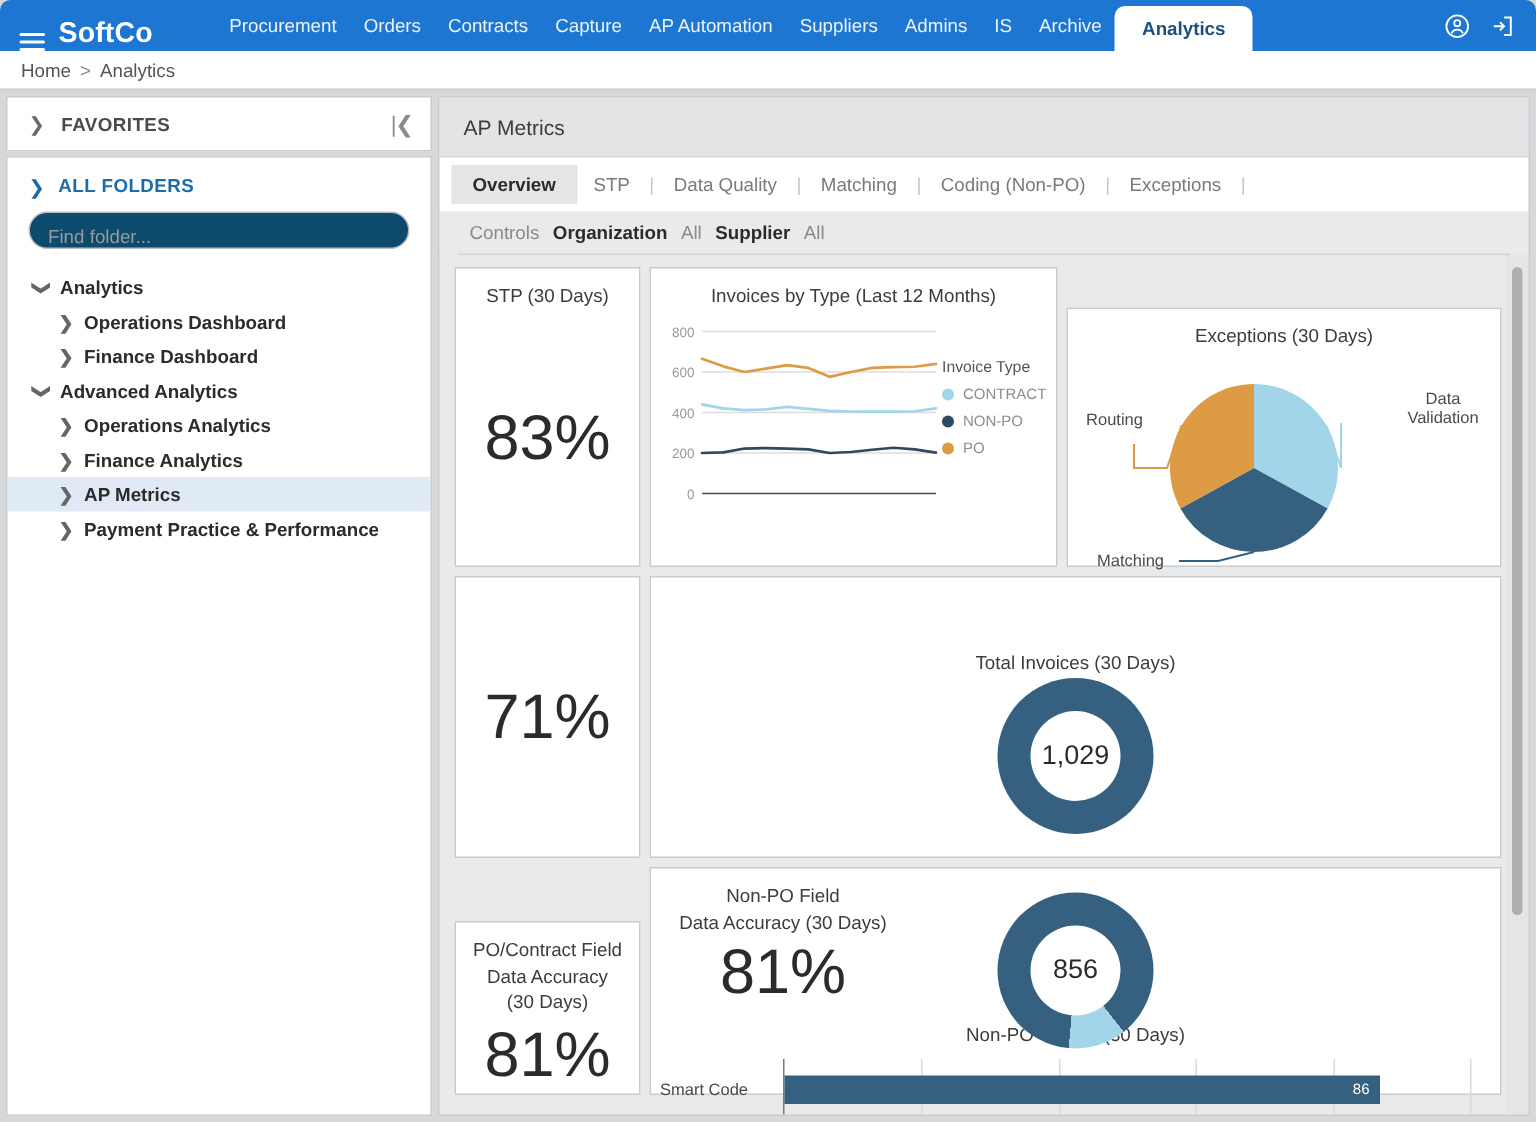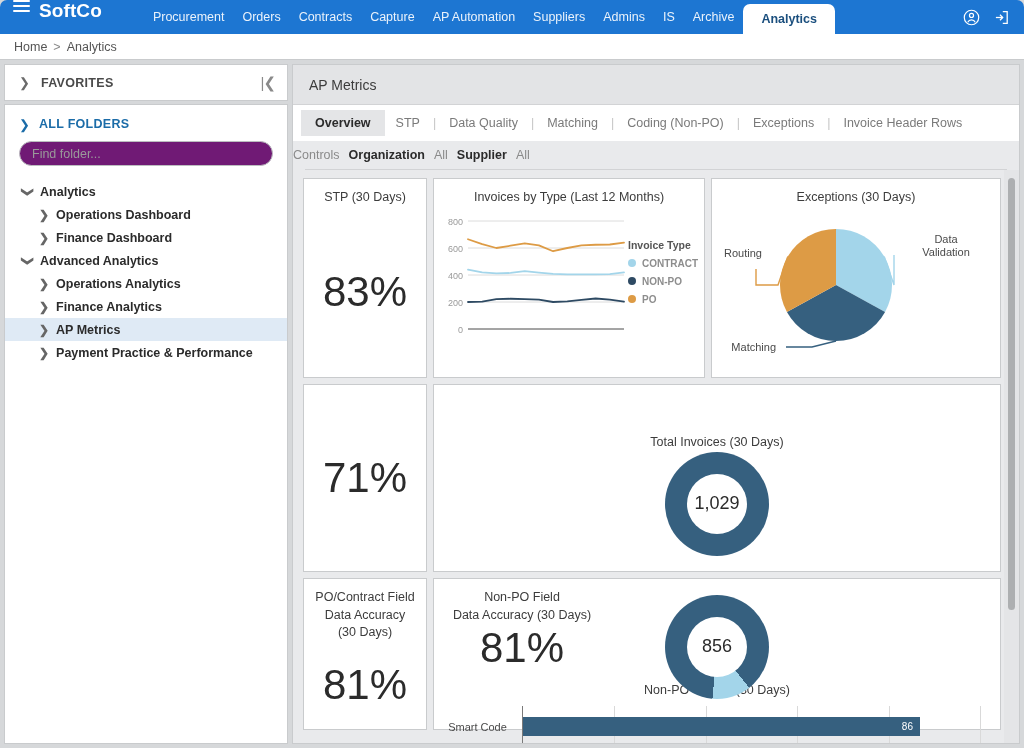--- a/index.html
+++ b/index.html
@@ -17,21 +17,21 @@
     height: 34px;
     background: #1d76d2;
     display: flex;
     align-items: stretch;
     position: relative;
     border-top-left-radius: 7px;
     border-top-right-radius: 7px;
     overflow: hidden;
   }
   .brand {
-    display: flex; align-items: flex-start; gap: 9px;
+    display: flex; align-items: flex-end; gap: 9px;
     padding: 0 14px 0 13px;
     flex: 0 0 auto;
   }
   .hamburger { display: flex; flex-direction: column; gap: 3px; width: 17px; }
   .hamburger i { display: block; height: 2px; background: #fff; border-radius: 1px; }
   .brand-name {
     color: #fff; font-size: 19px; font-weight: bold; letter-spacing: .1px;
   }
   .navmenu {
     display: flex; align-items: stretch; gap: 0; flex: 1 1 auto;
@@ -98,22 +98,22 @@
   }
   .allfolders {
     display: flex; align-items: center; gap: 9px;
     padding: 0 14px; margin-bottom: 10px;
   }
   .allfolders .chev { color: #1b6ca8; }
   .allfolders .txt { color: #1b6ca8; font-weight: bold; font-size: 12.5px; letter-spacing: .3px; }
   .findbox {
     margin: 0 14px 14px 14px;
     height: 25px; border: 1px solid #bcbec0; border-radius: 13px;
-    display: flex; align-items: center; padding: 0 12px;
-    font-size: 12.5px; color: #9a9a9a; background: #701a75;
+    display: flex; align-items: flex-end; padding: 0 12px;
+    font-size: 12.5px; color: #9a9a9a; background: #0c4a6e;
   }
   .tree { font-size: 12.5px; }
   .tnode {
     display: flex; align-items: center; gap: 7px;
     height: 23px; padding-left: 18px; color: #2b2b2b;
   }
   .tnode.lvl1 { padding-left: 18px; font-weight: bold; }
   .tnode.lvl2 { padding-left: 34px; font-weight: bold; }
   .tnode.sel { background: #dfeaf5; }
   .tnode .chev { color: #666; font-size: 12px; }
@@ -137,21 +137,21 @@
   }
   .tab { padding: 0 11px; color: #7a7a7a; line-height: 26px; }
   .tab.active {
     background: #e4e5e7; color: #2b2b2b; font-weight: bold;
     padding: 0 14px;
   }
   .tabsep { color: #c6c6c6; padding: 0 2px; }
   .controlrow {
     height: 28px; background: #e9eaec;
     display: flex; align-items: center; gap: 9px;
-    padding-left: 0; font-size: 12.5px;
+    padding-left: 20px; font-size: 12.5px;
   }
   .ctl-label { color: #8a8a8a; }
   .ctl-name { color: #2b2b2b; font-weight: bold; }
   .ctl-val { color: #8a8a8a; }
   .hr { height: 1px; background: #d2d3d5; margin: 0 12px; }
 
   .scrollarea {
     flex: 1 1 auto; overflow: hidden; position: relative;
     padding: 8px 18px 0 10px;
   }
@@ -176,25 +176,25 @@
   }
   .bignum {
     flex: 1 1 auto; display: flex; align-items: center; justify-content: center;
     font-size: 42px; color: #2b2b2b; font-weight: 300;
   }
 
   
   .r1 { height: 200px; }
   .c-stp { width: 124px; }
   .c-line { width: 272px; }
-  .c-pie { flex: 1 1 auto; }
+  .c-pie { flex: 1 1 auto; margin-top: 27px; }
 
   .linewrap { flex: 1 1 auto; position: relative; display: flex; padding: 6px 8px 10px 4px; }
   .lineplot { flex: 1 1 auto; position: relative; }
-  .legend { width: 72px; padding-top: 26px; font-weight: bold; }
+  .legend { width: 72px; padding-top: 26px; }
   .legend-title { font-size: 10.5px; color: #555; margin-bottom: 7px; }
   .legend-item { display: flex; align-items: center; gap: 6px; margin-bottom: 7px; }
   .legend-dot { width: 8px; height: 8px; border-radius: 50%; }
   .legend-txt { font-size: 10px; color: #8d8d8d; }
 
   .pie-area { flex: 1 1 auto; position: relative; }
   .pielbl { position: absolute; font-size: 11px; color: #4a4a4a; text-align: center; line-height: 1.25; }
 
   
   .r2 { height: 188px; }
@@ -211,29 +211,29 @@
   .donut { position: relative; width: 104px; height: 104px; border-radius: 50%; }
   .donut-hole {
     position: absolute; left: 22px; top: 22px; width: 60px; height: 60px;
     background: #fff; border-radius: 50%;
     display: flex; align-items: center; justify-content: center;
     font-size: 18px; color: #2b2b2b;
   }
 
   
   .r3 { height: 152px; }
-  .c-pof { width: 124px; }
+  .c-pof { width: 124px; margin-top: 36px; }
   .c-bottom { flex: 1 1 auto; display: flex; }
   .c-npf { width: 176px; display: flex; flex-direction: column; }
   .c-bar { flex: 1 1 auto; display: flex; flex-direction: column; }
 
   .barchart { flex: 1 1 auto; display: flex; padding: 6px 20px 4px 6px; }
   .barlabels { width: 82px; padding-top: 8px; }
   .barlabels div {
-    height: 26px; line-height: 26px; text-align: center;
+    height: 26px; line-height: 26px; text-align: left;
     font-size: 11px; color: #4a4a4a; padding-right: 7px;
   }
   .barplot {
     flex: 1 1 auto; position: relative; border-left: 1.5px solid #7a7a7a;
     padding-top: 8px;
   }
   .gridline { position: absolute; top: 0; bottom: 0; width: 1px; background: #d9d9d9; }
   .barrow { height: 26px; display: flex; align-items: center; position: relative; }
   .bar {
     height: 19px; display: flex; align-items: center; justify-content: flex-end;
@@ -352,21 +352,20 @@
         <span class="tab">STP</span>
         <span class="tabsep">|</span>
         <span class="tab">Data Quality</span>
         <span class="tabsep">|</span>
         <span class="tab">Matching</span>
         <span class="tabsep">|</span>
         <span class="tab">Coding (Non-PO)</span>
         <span class="tabsep">|</span>
         <span class="tab">Exceptions</span>
         <span class="tabsep">|</span>
-        <span class="tab">Invoice Header Rows</span>
       </div>
 
     <div class="controlrow">
       <span class="ctl-label">Controls</span>
       <span class="ctl-name">Organization</span>
       <span class="ctl-val">All</span>
       <span class="ctl-name">Supplier</span>
       <span class="ctl-val">All</span>
     </div>
     <div class="hr"></div>
@@ -424,21 +423,21 @@
           <div class="card-title">Exceptions (30 Days)</div>
           <div class="pie-area" id="piearea">
               <svg width="260" height="160" viewBox="0 0 260 160" style="position:absolute;left:0;top:0">
                 <path d="M124,78 L124,22 A56,56 0 0,1 173.07317408245635,104.97820574969606 Z" fill="#a3d5ea"></path>
                 <path d="M124,78 L173.07317408245635,104.97820574969606 A56,56 0 0,1 74.92682591754364,104.97820574969606 Z" fill="#36607f"></path>
                 <path d="M124,78 L74.92682591754364,104.97820574969606 A56,56 0 0,1 123.99999999999999,22 Z" fill="#dd9b45"></path>
                 <path d="M172.20155351222084,49.49368071797922 L182,78 L182,48" fill="none" stroke="#a3d5ea" stroke-width="1.4"></path>
                 <path d="M123.99999999999997,134 L100,140 L74,140" fill="none" stroke="#36607f" stroke-width="1.4"></path>
                 <path d="M75.79844648777916,49.49368071797919 L66,78 L44,78 L44,62" fill="none" stroke="#dd9b45" stroke-width="1.4"></path>
               </svg>
-              <div class="pielbl" style="right: 22px; top: 26px; width: 64px;">Data Validation</div>
+              <div class="pielbl" style="right: 6px; top: 26px; width: 64px;">Data Validation</div>
               <div class="pielbl" style="left: 2px; top: 134px; width: 62px; text-align: right;">Matching</div>
               <div class="pielbl" style="left: 0px; top: 40px; width: 62px;">Routing</div>
             </div>
         </div>
       </div>
 
       <div class="row r2">
         <div class="card c-fam">
           <div class="bignum">71%</div>
         </div>

